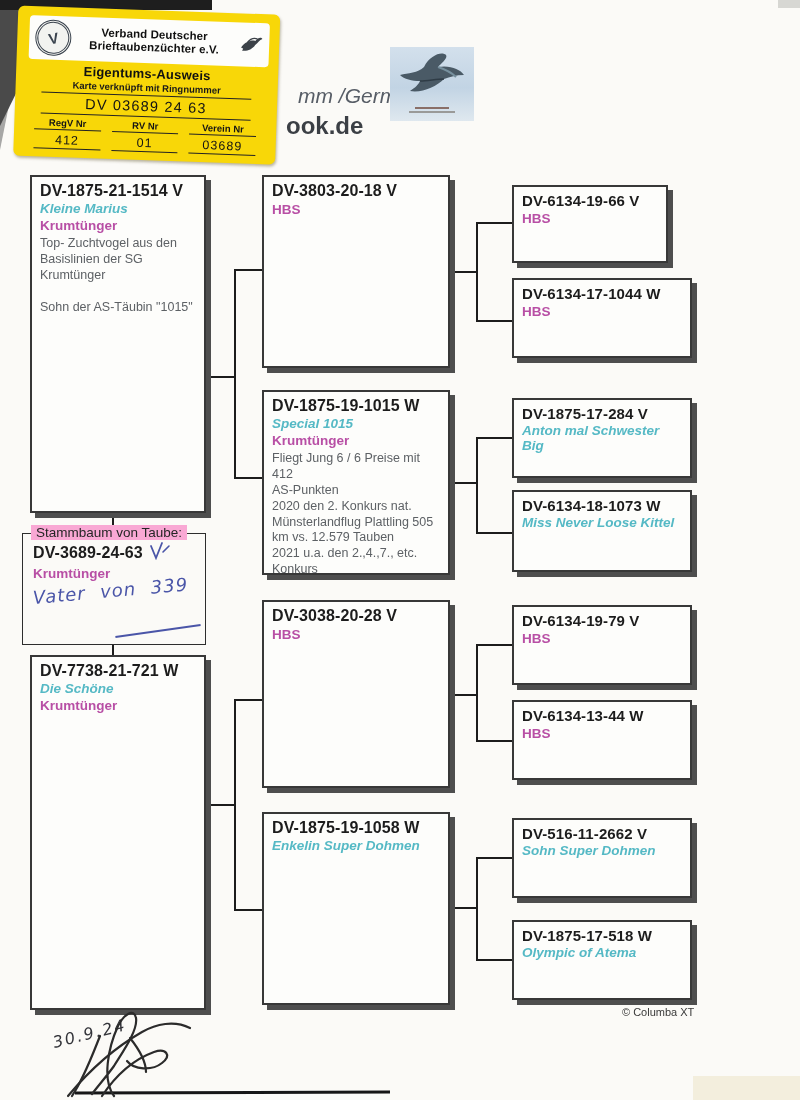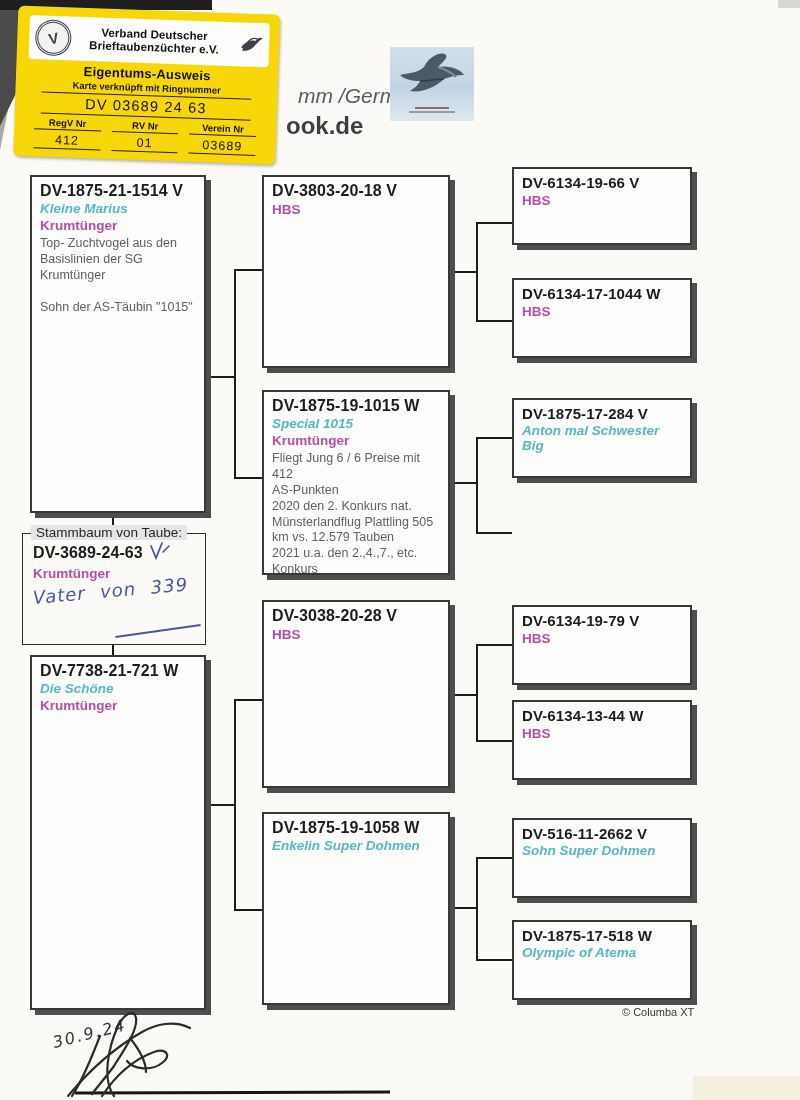--- a/index.html
+++ b/index.html
@@ -52,21 +52,21 @@
   .pbox{position:absolute;background:#fdfdfb;border:2px solid #383838;box-sizing:border-box;
         padding:5px 8px;box-shadow:5px 5px 0 #4e4e4e;z-index:2;}
   .ring{font-weight:bold;font-size:16px;color:#1c1c1c;letter-spacing:.1px;}
   .small .ring{font-size:15px;}
   .pname{font-weight:bold;font-style:italic;font-size:13.5px;color:#55b9c5;margin-top:1px;}
   .pbreeder{font-weight:bold;font-size:13.5px;color:#b84fa5;margin-top:2px;}
   .pdesc{font-size:12.5px;color:#5d6165;line-height:1.27;margin-top:3px;white-space:pre-line;}
   
   .subject{position:absolute;left:22px;top:533px;width:184px;height:112px;background:#fbfaf7;
            border:1.6px solid #2d2d2d;box-sizing:border-box;padding:8px 8px 4px 10px;z-index:2;}
-  .legend{position:absolute;top:-9px;left:8px;background:#e5e5e5;padding:0 5px;font-size:13.5px;
+  .legend{position:absolute;top:-9px;left:8px;background:#f9a8d4;padding:0 5px;font-size:13.5px;
           color:#262626;}
   .hand-check{display:inline-block;margin-left:6px;vertical-align:-2px;}
   .hand-note{font-style:italic;font-size:18px;color:#4a55a8;transform:rotate(-5deg);
              transform-origin:left;margin-top:6px;letter-spacing:1px;word-spacing:8px;
              font-family:"DejaVu Sans",sans-serif;}
   .hand-underline{position:absolute;left:92px;top:96px;width:86px;height:2px;background:#4a55a8;
                   transform:rotate(-8deg);}
   
   .cl{position:absolute;background:#1c1c1c;z-index:1;}
   
@@ -208,31 +208,35 @@
   </div>
   <div class="pbox" style="left:262px;top:600px;width:188px;height:188px">
     <div class="ring">DV-3038-20-28 V</div>
     <div class="pbreeder">HBS</div>
   </div>
   <div class="pbox" style="left:262px;top:812px;width:188px;height:193px">
     <div class="ring">DV-1875-19-1058 W</div>
     <div class="pname">Enkelin Super Dohmen</div>
   </div>
 
-  <div class="pbox small" style="left:512px;top:167px;width:180px;height:78px">
+  <div class="pbox small" style="left:512px;top:185px;width:156px;height:78px">
     <div class="ring">DV-6134-19-66 V</div>
     <div class="pbreeder">HBS</div>
   </div>
   <div class="pbox small" style="left:512px;top:278px;width:180px;height:80px">
     <div class="ring">DV-6134-17-1044 W</div>
     <div class="pbreeder">HBS</div>
   </div>
   <div class="pbox small" style="left:512px;top:398px;width:180px;height:80px">
     <div class="ring">DV-1875-17-284 V</div>
     <div class="pname">Anton mal Schwester Big</div>
+  </div>
+  <div class="pbox small" style="left:512px;top:490px;width:180px;height:82px">
+    <div class="ring">DV-6134-18-1073 W</div>
+    <div class="pname">Miss Never Loose Kittel</div>
   </div>
   <div class="pbox small" style="left:512px;top:605px;width:180px;height:80px">
     <div class="ring">DV-6134-19-79 V</div>
     <div class="pbreeder">HBS</div>
   </div>
   <div class="pbox small" style="left:512px;top:700px;width:180px;height:80px">
     <div class="ring">DV-6134-13-44 W</div>
     <div class="pbreeder">HBS</div>
   </div>
   <div class="pbox small" style="left:512px;top:818px;width:180px;height:80px">

